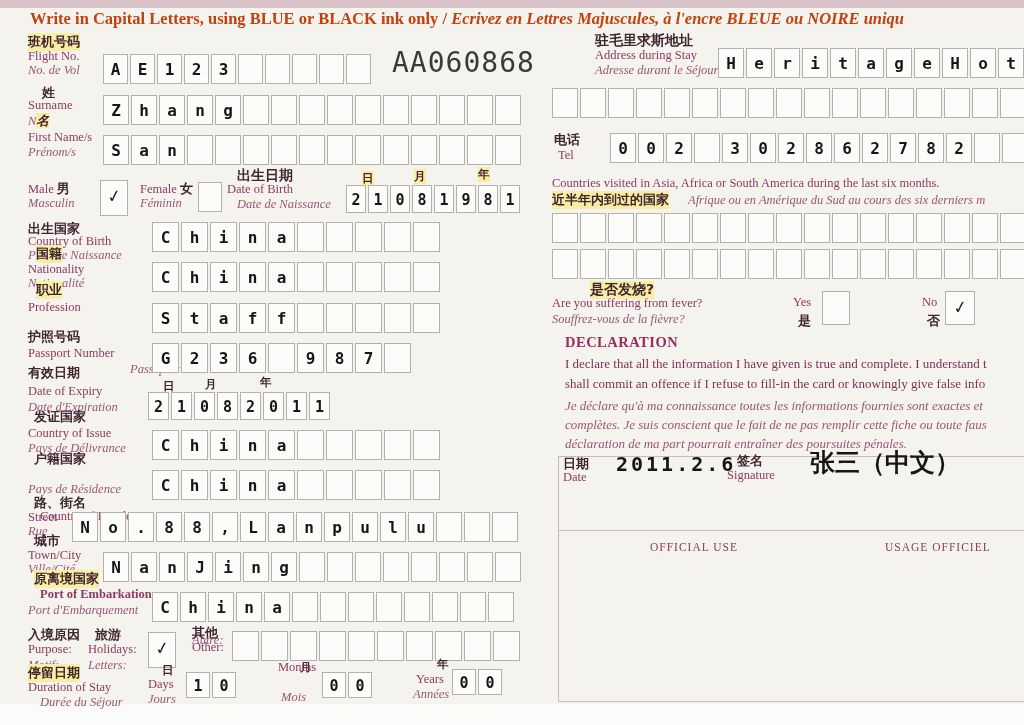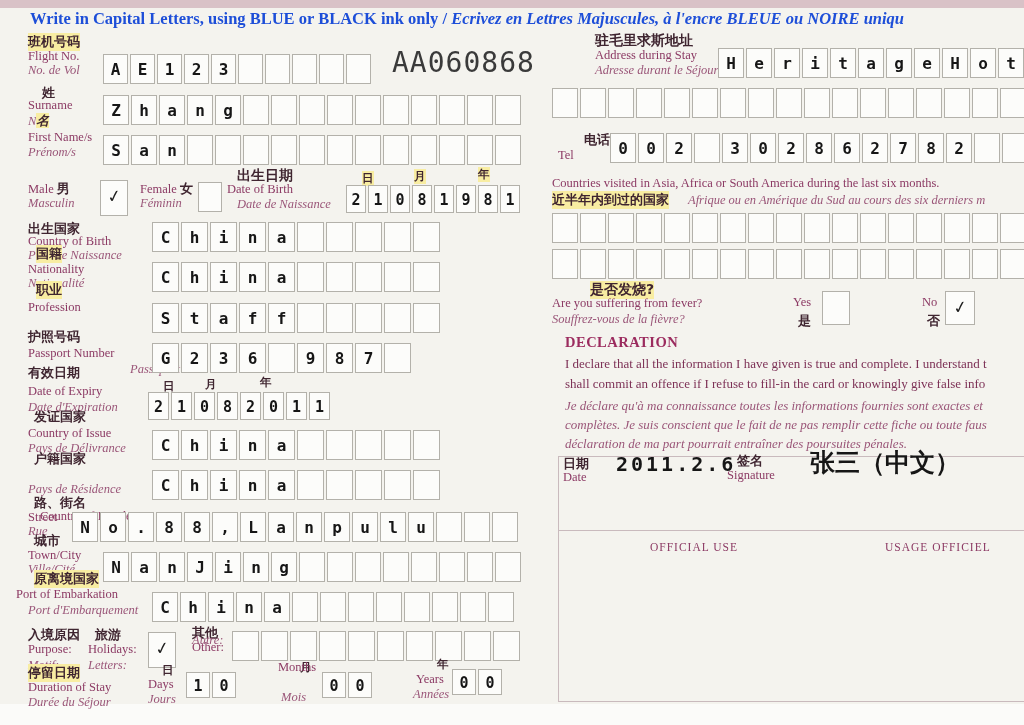--- a/index.html
+++ b/index.html
@@ -2,21 +2,21 @@
 <html><head>
 <meta charset="utf-8">
 <style>
   html,body{margin:0;padding:0;}
   body{
     width:1024px;height:725px;position:relative;overflow:hidden;
     background:#f4f3ee;
     font-family:"Liberation Serif",serif;
   }
   .abs{position:absolute;}
-  .hdr{font-size:16.5px;font-weight:bold;color:#1d4ed8;white-space:nowrap;}
+  .hdr{font-size:16.5px;font-weight:bold;color:#c2410c;white-space:nowrap;}
   .hdr .frpart{font-style:italic;}
   .en{font-size:12.5px;color:#8c3a64;white-space:nowrap;}
   .fr{font-size:12.5px;font-style:italic;color:#9a5578;white-space:nowrap;}
   .zh{font-size:13px;color:#3f2530;font-weight:bold;font-family:"DejaVu Sans",sans-serif;white-space:nowrap;}
   .zh.big{font-size:14px;}
   .mini{font-size:11.5px;}
   .hl{background:#f8eda2;}
   .cells{display:flex;gap:2px;position:absolute;}
   .cell{
     height:30px;border:1px solid #b3b1aa;background:#fcfcfa;
@@ -278,21 +278,21 @@
     <span class="cell" style="width: 26px;"></span>
     <span class="cell" style="width: 26px;"></span>
     <span class="cell" style="width: 26px;"></span>
     <span class="cell" style="width: 26px;"></span>
     <span class="cell" style="width: 26px;"></span>
     <span class="cell" style="width: 26px;"></span>
     <span class="cell" style="width: 26px;"></span>
   </div>
 
 <div class="abs zh hl" style="left:34px;top:570px;">原离境国家</div>
-<div class="abs en" style="left:16px;top:587px;">Port of Embarkation</div>
+<div class="abs en" style="left:40px;top:587px;font-weight:bold;">Port of Embarkation</div>
 <div class="abs fr" style="left:28px;top:603px;">Port d'Embarquement</div>
 <div class="cells" style="left:152px;top:592px;">
     <span class="cell" style="width: 26px;">C</span>
     <span class="cell" style="width: 26px;">h</span>
     <span class="cell" style="width: 26px;">i</span>
     <span class="cell" style="width: 26px;">n</span>
     <span class="cell" style="width: 26px;">a</span>
     <span class="cell" style="width: 26px;"></span>
     <span class="cell" style="width: 26px;"></span>
     <span class="cell" style="width: 26px;"></span>
@@ -321,21 +321,21 @@
     <span class="cell" style="width: 27px;"></span>
     <span class="cell" style="width: 27px;"></span>
     <span class="cell" style="width: 27px;"></span>
     <span class="cell" style="width: 27px;"></span>
     <span class="cell" style="width: 27px;"></span>
     <span class="cell" style="width: 27px;"></span>
   </div>
 
 <div class="abs zh hl" style="left:28px;top:664px;">停留日期</div>
 <div class="abs en" style="left:28px;top:680px;">Duration of Stay</div>
-<div class="abs fr" style="left:28px;top:695px;text-align:center;">Durée du Séjour</div>
+<div class="abs fr" style="left:40px;top:695px;text-align:center;">Durée du Séjour</div>
 <div class="abs zh mini" style="left:162px;top:663px;">日</div>
 <div class="abs en" style="left:148px;top:677px;">Days</div>
 <div class="abs fr" style="left:148px;top:692px;">Jours</div>
 <div class="cells sm" style="left:186px;top:672px;">
     <span class="cell" style="width: 24px;">1</span>
     <span class="cell" style="width: 24px;">0</span>
   </div>
 <div class="abs zh mini" style="left:300px;top:660px;">月</div>
 <div class="abs en" style="left:278px;top:660px;">Months</div>
 <div class="abs fr" style="left:281px;top:690px;">Mois</div>
@@ -380,21 +380,21 @@
     <span class="cell" style="width: 26px;"></span>
     <span class="cell" style="width: 26px;"></span>
     <span class="cell" style="width: 26px;"></span>
     <span class="cell" style="width: 26px;"></span>
     <span class="cell" style="width: 26px;"></span>
     <span class="cell" style="width: 26px;"></span>
     <span class="cell" style="width: 26px;"></span>
     <span class="cell" style="width: 26px;"></span>
   </div>
 
-<div class="abs zh" style="left:584px;top:131px;">电话</div>
+<div class="abs zh" style="left:554px;top:131px;">电话</div>
 <div class="abs en" style="left:558px;top:148px;">Tel</div>
 <div class="cells" style="left:610px;top:133px;">
     <span class="cell" style="width: 26px;">0</span>
     <span class="cell" style="width: 26px;">0</span>
     <span class="cell" style="width: 26px;">2</span>
     <span class="cell" style="width: 26px;"></span>
     <span class="cell" style="width: 26px;">3</span>
     <span class="cell" style="width: 26px;">0</span>
     <span class="cell" style="width: 26px;">2</span>
     <span class="cell" style="width: 26px;">8</span>

